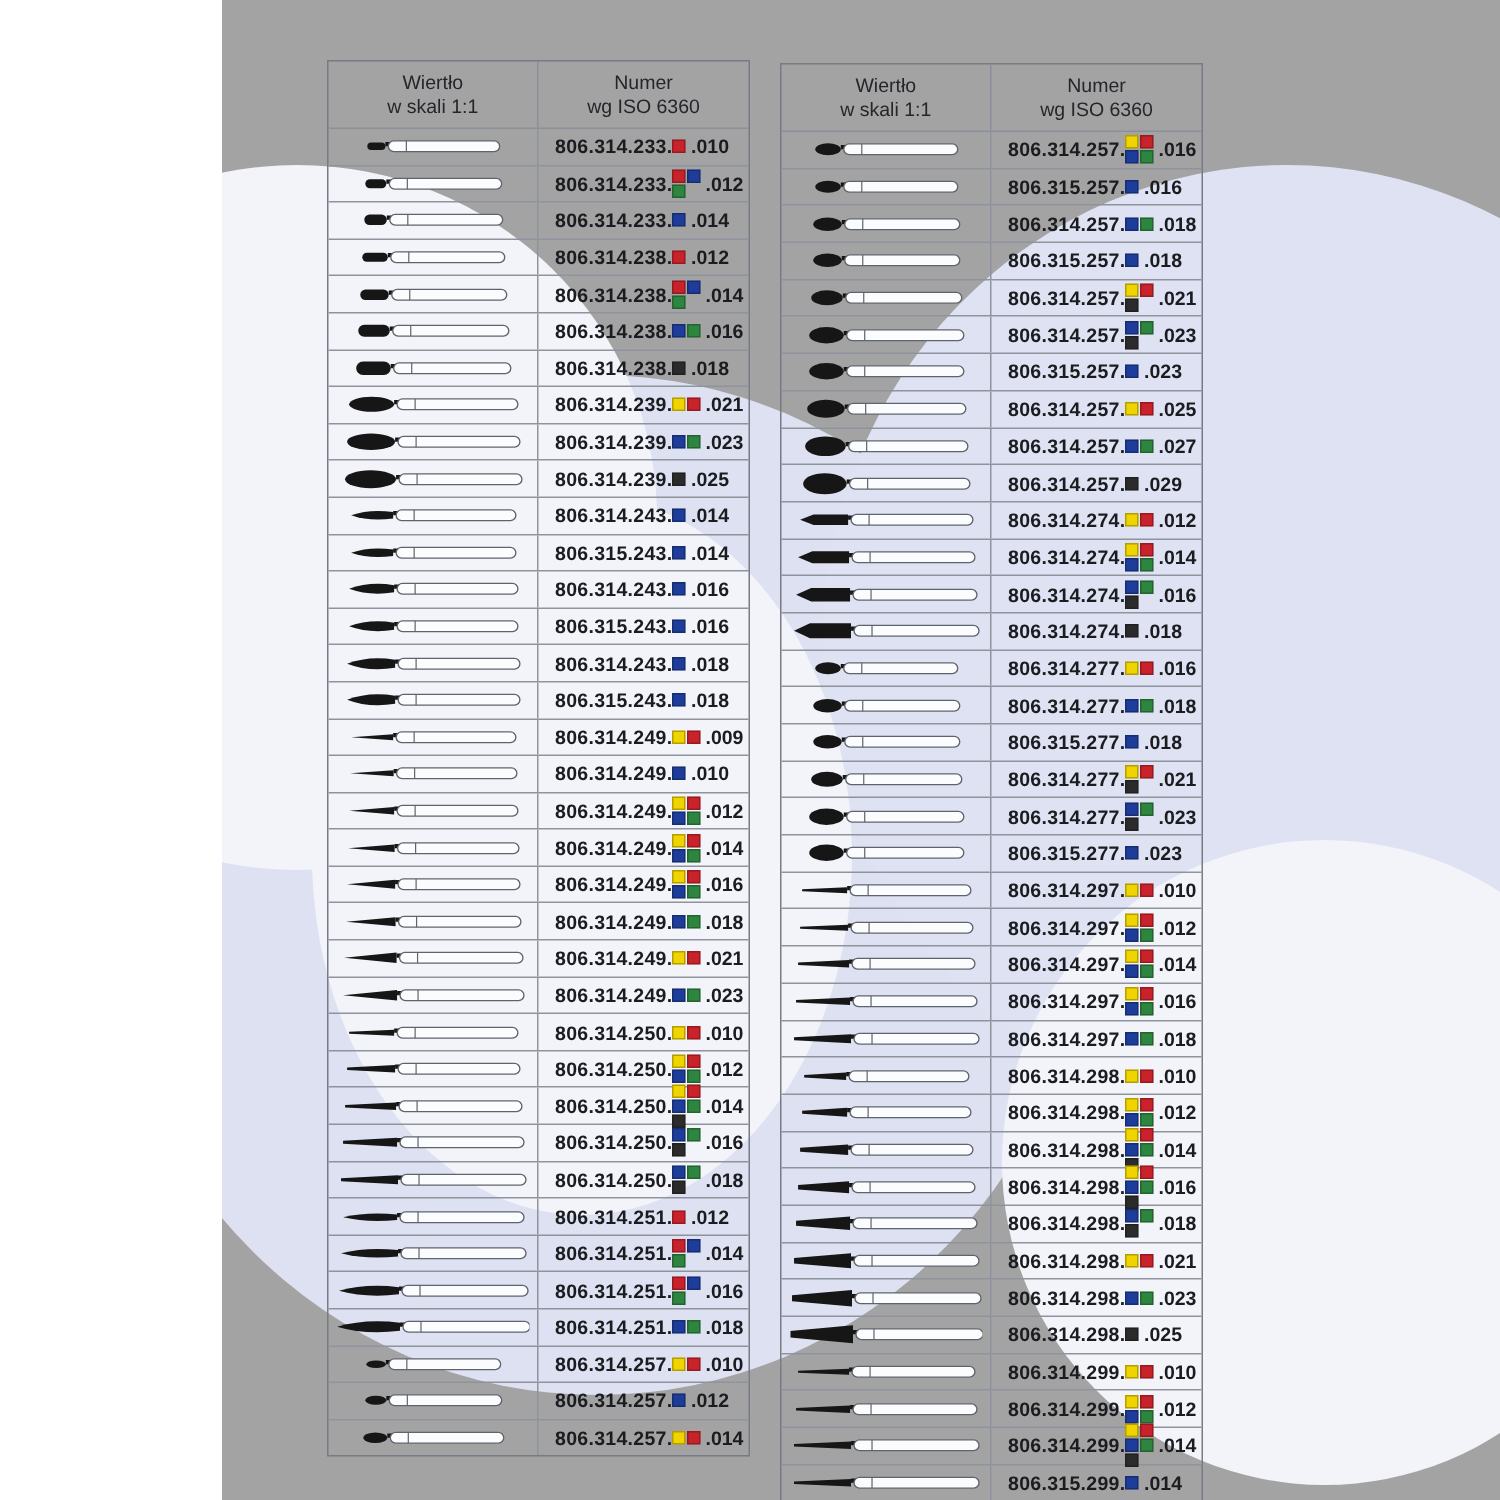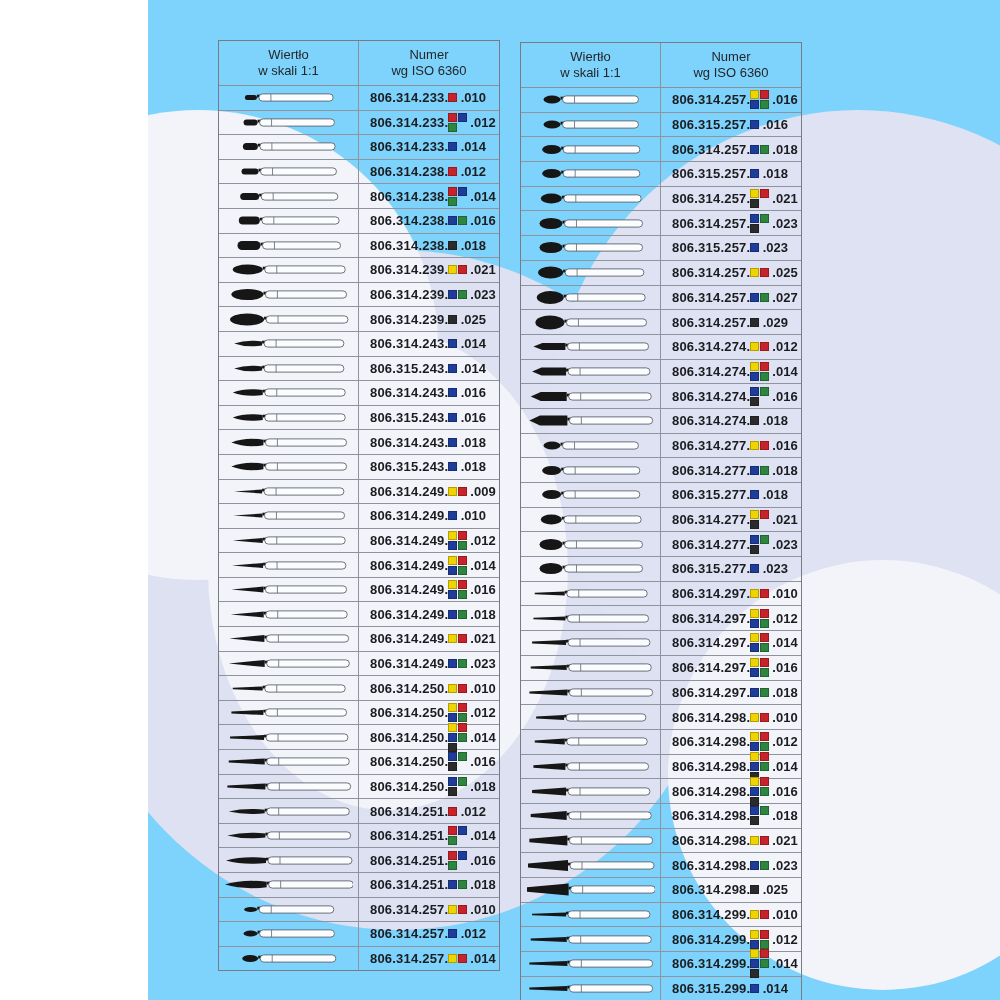--- a/index.html
+++ b/index.html
@@ -1,18 +1,18 @@
 <!DOCTYPE html>
 <html><head>
 <meta charset="utf-8">
 <style>
   html,body{margin:0;padding:0;}
   #stage{position:relative;width:1000px;height:1000px;background:#ffffff;overflow:hidden;
          font-family:"Liberation Sans",sans-serif;}
-  .paper{position:absolute;left:148px;top:0;width:852px;height:1000px;background:#7dd3fc;overflow:hidden;}
+  .paper{position:absolute;left:148px;top:0;width:852px;height:1000px;background:#a3a3a3;overflow:hidden;}
   .wm{position:absolute;border-radius:50%;}
   .wm1{left:-80px;top:250px;width:660px;height:680px;background:#dde1f1;}
   .wm2{left:-190px;top:110px;width:480px;height:470px;background:#f2f4f9;}
   .wm3{left:400px;top:110px;width:620px;height:640px;background:#dee2f2;}
   .wm4{left:520px;top:560px;width:430px;height:430px;background:#f2f4f9;}
   .wm5{left:60px;top:330px;width:360px;height:480px;background:#f2f4f9;border-radius:50%;}
 
   .btable{position:absolute;background:transparent;border:1px solid #767b85;z-index:3;width:280px;}
   .t-left{left:70px;top:40px;}
   .t-right{left:372px;top:42px;}

